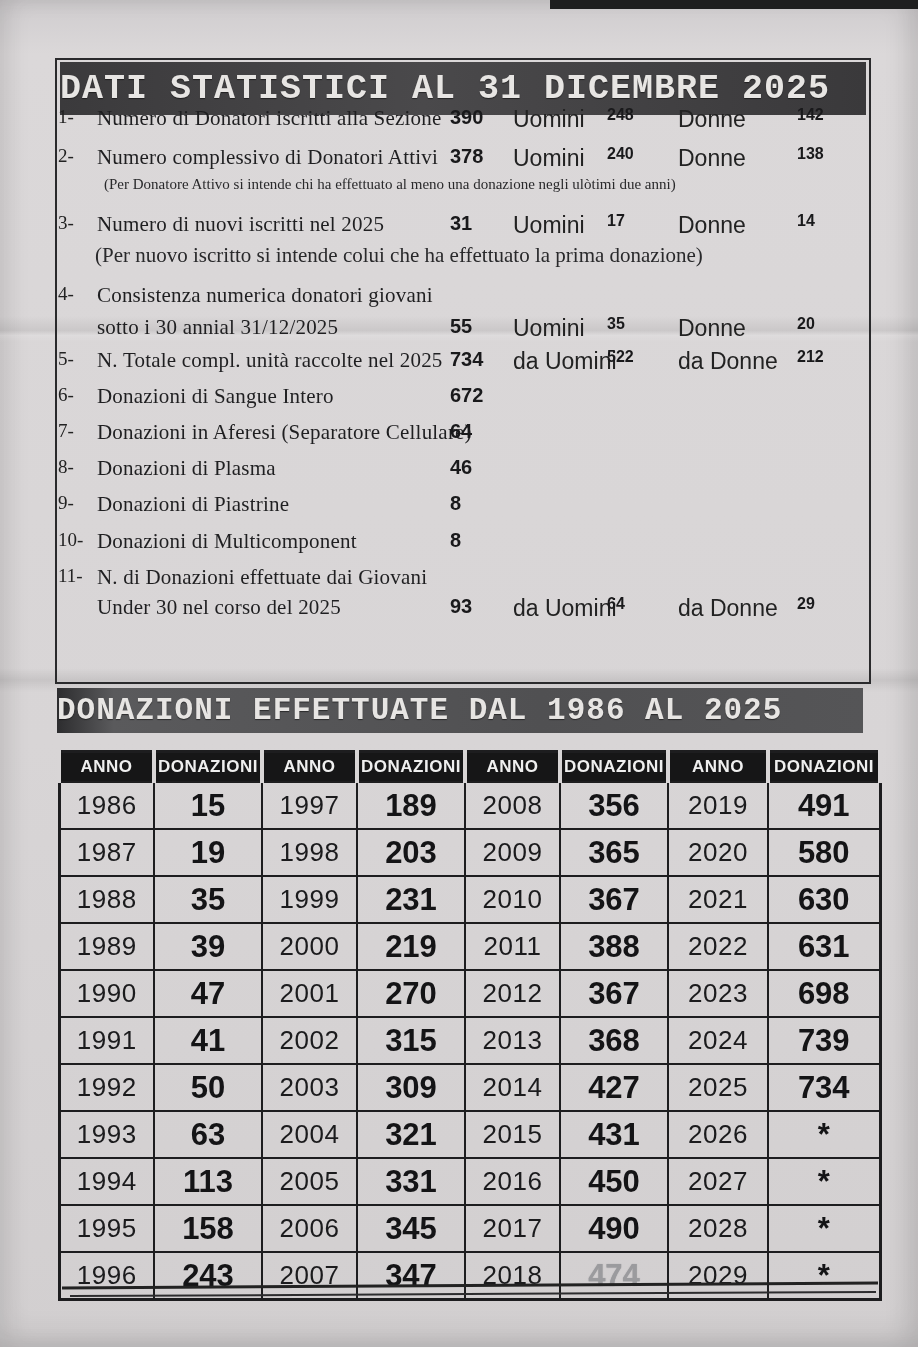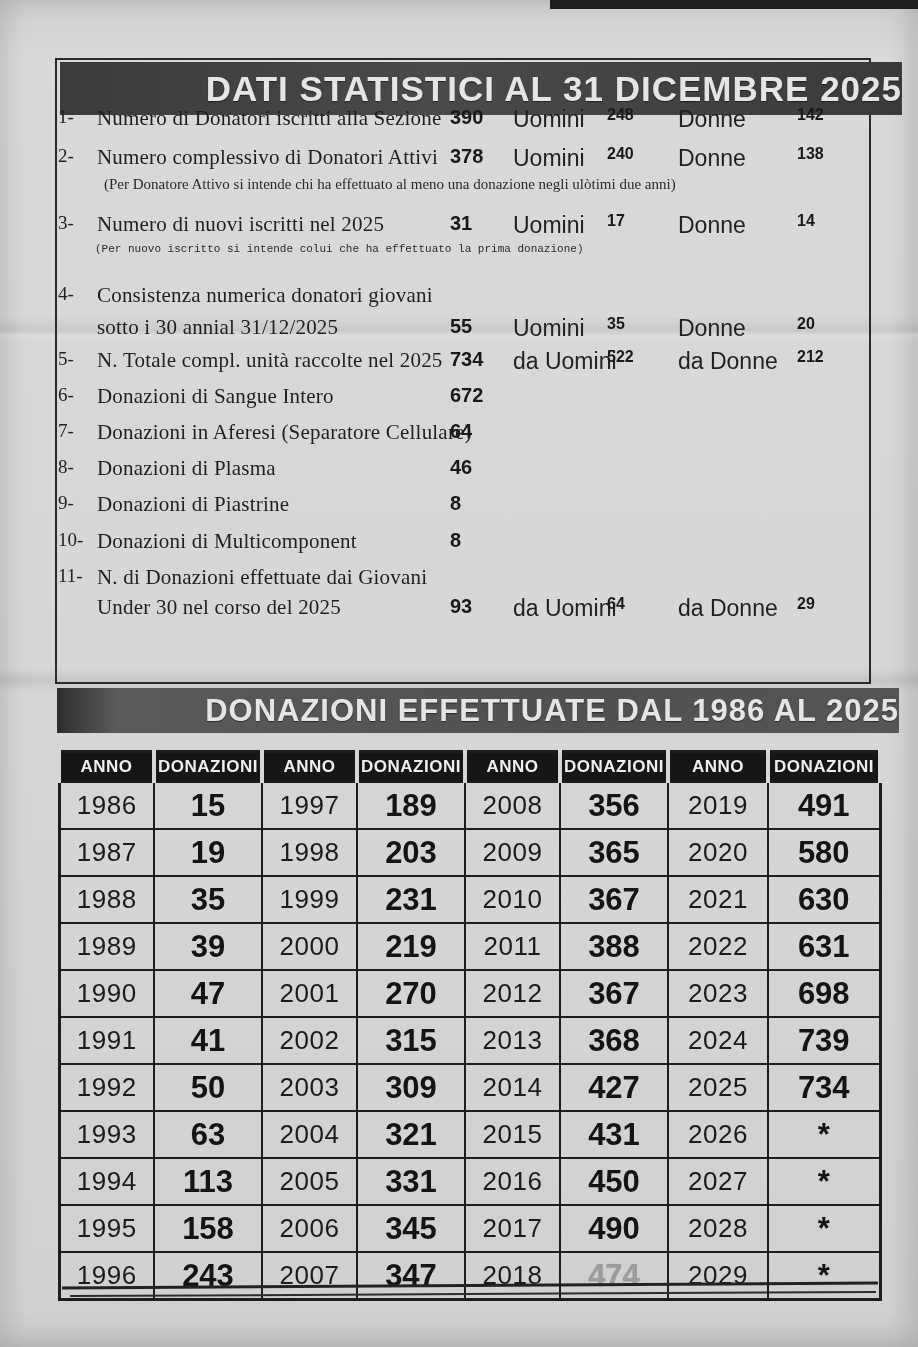--- a/index.html
+++ b/index.html
@@ -8,39 +8,39 @@
     position:relative;width:918px;height:1347px;overflow:hidden;
     background:linear-gradient(180deg,#cfccce 0%,#dbd8d9 4%,#d8d5d6 55%,#d2cfd0 100%);
     box-shadow:inset -14px 0 22px rgba(0,0,0,0.08), inset 0 -16px 26px rgba(0,0,0,0.07), inset 14px 0 20px rgba(0,0,0,0.05);
     font-family:"Liberation Sans",sans-serif;color:#1c1c1e;
   }
   .edge-top{position:absolute;top:0;right:0;width:368px;height:9px;background:#1e1e1f;}
   .crease{position:absolute;left:0;width:918px;pointer-events:none;}
   .crease.c1{top:316px;height:26px;background:linear-gradient(180deg,rgba(0,0,0,0) 0%,rgba(0,0,0,0.07) 55%,rgba(255,255,255,0.12) 75%,rgba(0,0,0,0) 100%);}
   .crease.c2{top:668px;height:24px;background:linear-gradient(180deg,rgba(0,0,0,0) 0%,rgba(0,0,0,0.08) 50%,rgba(0,0,0,0) 100%);}
   .stats-box{position:absolute;left:55px;top:58px;width:812px;height:622px;border:2px solid #2a2a2c;}
-  .bar{position:absolute;display:flex;align-items:center;justify-content:flex-end;
-       font-family:Liberation Sans, sans-serif;font-weight:bold;color:#e7e5e3;letter-spacing:1px;white-space:nowrap;padding-left:36px;}
+  .bar{position:absolute;display:flex;align-items:center;justify-content:flex-start;
+       font-family:Liberation Mono, monospace;font-weight:bold;color:#e7e5e3;letter-spacing:1px;white-space:nowrap;}
   .bar1{left:60px;top:62px;width:806px;height:53px;font-size:35px;
         background:linear-gradient(90deg,#3b3a3c 0%,#4a494b 45%,#3a393b 100%);
         text-shadow:0 1px 1px rgba(0,0,0,0.5);}
   .bar2{left:57px;top:688px;width:806px;height:45px;font-size:31px;
         background:linear-gradient(90deg,#2d2d2f 0%,#5a5a5c 7%,#505052 60%,#555557 100%);
         text-shadow:0 1px 1px rgba(0,0,0,0.5);}
   .row{position:absolute;left:55px;width:825px;height:30px;}
   .row span{position:absolute;top:0;white-space:nowrap;}
   .n{left:3px;font-family:"Liberation Serif",serif;font-size:19px;color:#222;}
   .lab{left:42px;font-family:Liberation Serif, serif;font-size:21px;color:#1f1f21;letter-spacing:0.2px;}
   .val{left:395px;font-size:20px;font-weight:700;color:#19191b;}
   .sl{font-size:23px;color:#222;}
   .sv{font-size:16px;font-weight:700;color:#19191b;}
   .u{left:458px;}  .uv{left:552px;}  .d{left:623px;}  .dv{left:742px;}
   .note{position:absolute;left:95px;white-space:nowrap;color:#29292b;}
   .note.serif{font-family:"Liberation Serif",serif;font-size:15px;margin-left:9px;}
-  .note.sans{font-family:Liberation Mono, monospace;font-size:11px;text-align:right;}
+  .note.sans{font-family:Liberation Serif, serif;font-size:21px;text-align:right;}
   .tablewrap{position:absolute;left:57px;top:750px;}
   table.don{border-collapse:collapse;table-layout:fixed;width:821px;border:3px solid #1d1d1f;background:transparent;}
   table.don th{
     background:#161617;color:#efefef;font-size:17px;font-weight:700;letter-spacing:0.5px;
     height:28px;border:2px solid #1d1d1f;border-left:4px solid #d8d5d6;border-right:4px solid #d8d5d6;
     font-family:"Liberation Sans",sans-serif;text-align:center;padding:0;}
   table.don td{border:2px solid #1d1d1f;text-align:center;vertical-align:middle;height:45px;padding:0;}
   td.y{font-size:26px;letter-spacing:0.5px;color:#1b1b1d;}
   td.v{font-size:31px;font-weight:700;color:#141416;}
   td.gs{border-left:4px solid #1d1d1f;}

